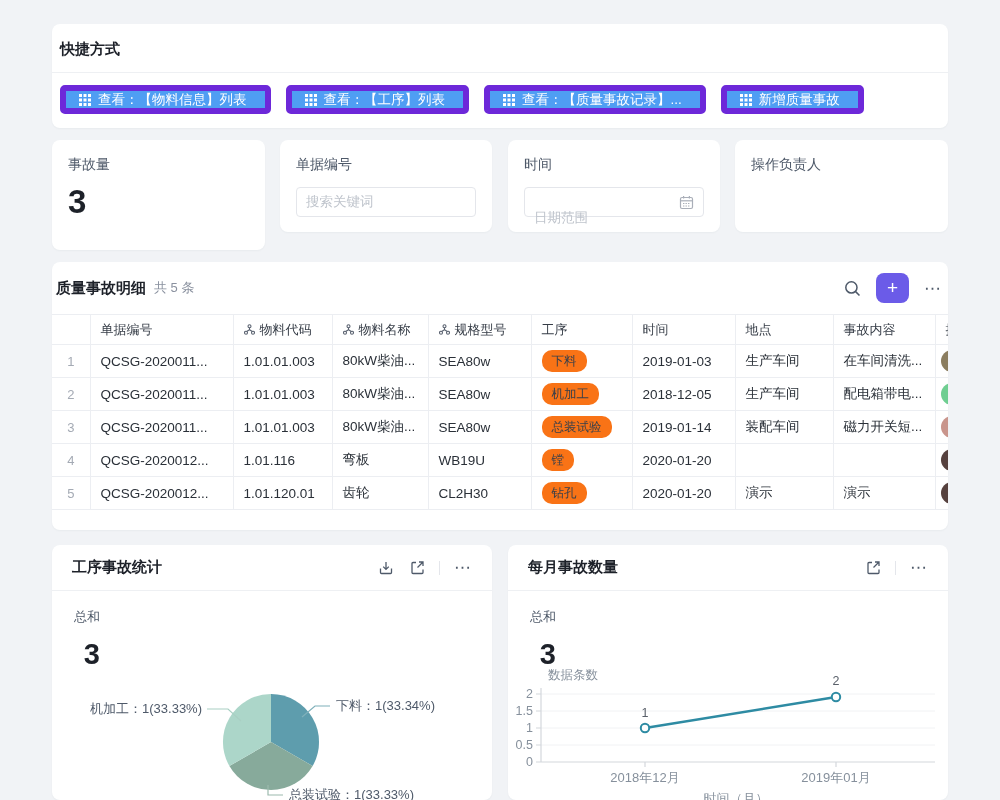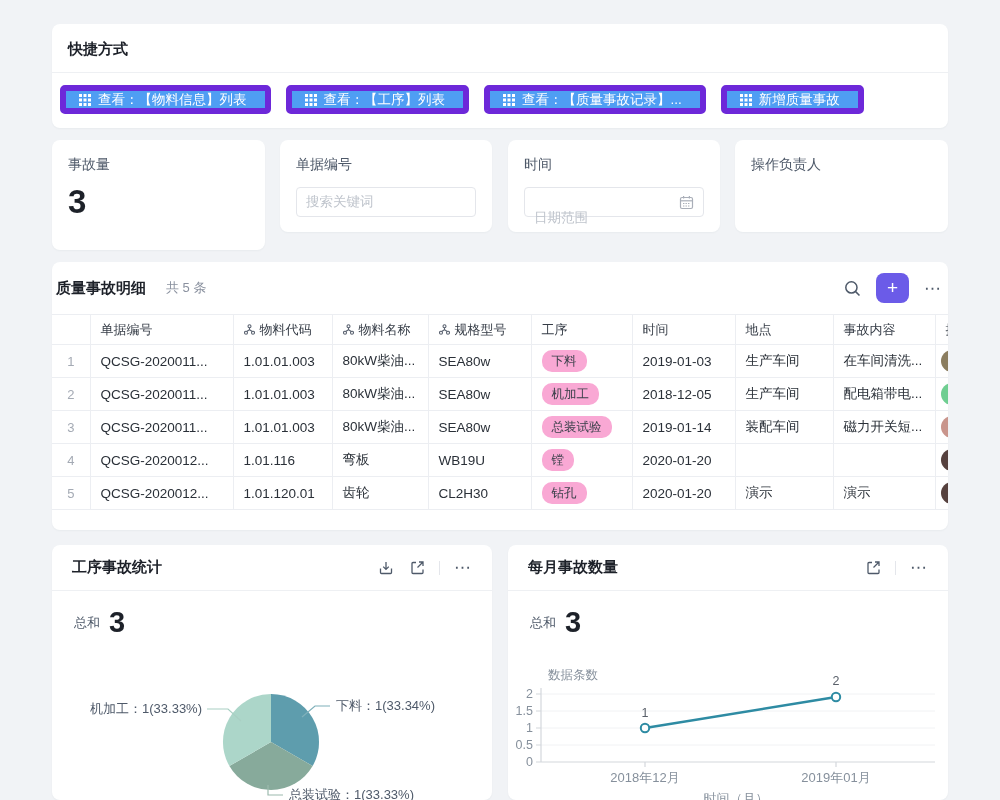--- a/index.html
+++ b/index.html
@@ -3,21 +3,21 @@
 <meta charset="utf-8">
 <style>
   * { margin:0; padding:0; box-sizing:border-box; }
   html,body { width:1000px; height:800px; overflow:hidden; }
   body { background:#f1f3f6; font-family:"Liberation Sans","DejaVu Sans",sans-serif; color:#1d2129; }
   #app { position:relative; width:1000px; height:800px; }
   .card { position:absolute; background:#fff; border-radius:8px; box-shadow:0 1px 2px rgba(30,40,60,.04); }
 
   
   #card-shortcuts { left:52px; top:24px; width:896px; height:104px; }
-  #card-shortcuts .card-title { font-size:15px; font-weight:700; padding:16px 16px 13px 16px; }
+  #card-shortcuts .card-title { font-size:15px; font-weight:700; padding:16px 16px 13px 8px; }
   #card-shortcuts .divider { height:1px; background:#eef0f3; }
   .shortcut-row { display:flex; gap:15px; padding:12px 8px 0 8px; }
   .shortcut-btn { display:inline-flex; align-items:center; gap:7px; height:29px; padding:0 18px 0 13px;
     background:#4f9ef3; border:6px solid #6d28d9; border-radius:5px; color:#fff; font-size:13.5px; cursor:pointer; white-space:nowrap; }
   .shortcut-btn svg { flex:0 0 auto; }
 
   
   .fcard { top:140px; padding:16px; }
   .fcard .flabel { font-size:14px; color:#4e5969; }
   #card-stat   { left:52px;  width:213px; height:110px; }
@@ -30,48 +30,48 @@
   .fcard input { border:none; outline:none; flex:1; font-size:13.5px; color:#1d2129; width:100%;
     font-family:Liberation Mono, monospace; background:transparent; }
   .fcard input::placeholder { color:#bfc4cc; }
   .placeholder-text { flex:1; font-size:13.5px; color:#bfc4cc;margin-top:31px; }
   .ctl-icon { color:#a9aeb8; display:flex; }
 
   
   #card-table { left:52px; top:262px; width:896px; height:268px; overflow:hidden; }
   .table-head { height:52px; display:flex; align-items:center; padding:0 4px; }
   .table-title { font-size:15px; font-weight:700; }
-  .table-count { font-size:13px; color:#8a919f; margin-left:20px; }
+  .table-count { font-size:13px; color:#8a919f; margin-left:8px; }
   .table-actions { margin-left:auto; display:flex; align-items:center; gap:13px; }
   .icon-btn { background:none; border:none; cursor:pointer; color:#4e5969; display:flex; align-items:center; padding:2px; }
   .add-btn { width:33px; height:30px; border:none; border-radius:8px; background:#6b5be8; color:#fff; font-size:19px;
     line-height:1; cursor:pointer; display:flex; align-items:center; justify-content:center; padding-bottom:2px; }
   .dots { font-size:17px; color:#4e5969; letter-spacing:1px; line-height:1; }
   table { border-collapse:collapse; table-layout:fixed; width:943px; }
   th,td { border:1px solid #eceef2; border-left:none; font-weight:400; text-align:left;
     padding:0 10px; white-space:nowrap; overflow:hidden; }
   th { height:30px; font-size:13px; color:#363d47; }
   td { height:33px; font-size:13.5px; color:#2a3038; }
   th:first-child, td:first-child { border-left:none; text-align:center; padding:0 2px; }
   td.rownum { color:#a4aab4; font-size:13px; }
   table tr > *:first-child { border-right:1px solid #eceef2; }
   .th-inner { display:flex; align-items:center; gap:5px; }
-  .tag { display:inline-block; background:#f9a8d4; border-radius:10px; padding:2.5px 10px; font-size:12.5px; color:#3a404a; }
+  .tag { display:inline-block; background:#f97316; border-radius:10px; padding:2.5px 10px; font-size:12.5px; color:#3a404a; }
   .avatar { width:22px; height:22px; border-radius:50%; display:inline-block; vertical-align:middle; }
   td.avatar-cell { padding:0 0 0 5px; overflow:visible; }
 
   
   .chart-card { top:545px; width:440px; height:255px; overflow:hidden; }
   #card-pie  { left:52px; }
   #card-line { left:508px; }
   .chart-head { height:46px; display:flex; align-items:center; padding:0 18px 0 20px; border-bottom:1px solid #eef0f3; }
   .chart-title { font-size:15px; font-weight:700; }
   .chart-actions { margin-left:auto; display:flex; align-items:center; gap:12px; }
   .v-sep { width:1px; height:14px; background:#e4e6eb; }
-  .summary { position:absolute; left:22px; top:63px; display:flex; align-items:flex-end; gap:9px; }
+  .summary { position:absolute; left:22px; top:63px; display:flex; align-items:flex-end; gap:9px;flex-direction:column; }
   .summary .s-label { font-size:13px; color:#4e5969; padding-bottom:5px; }
   .summary .s-value { font-size:29px; font-weight:700; line-height:1; }
   .chart-svg { position:absolute; left:0; top:0; }
 </style>
 </head>
 <body>
 
 <div id="app">
 
   <div class="card" id="card-shortcuts">

